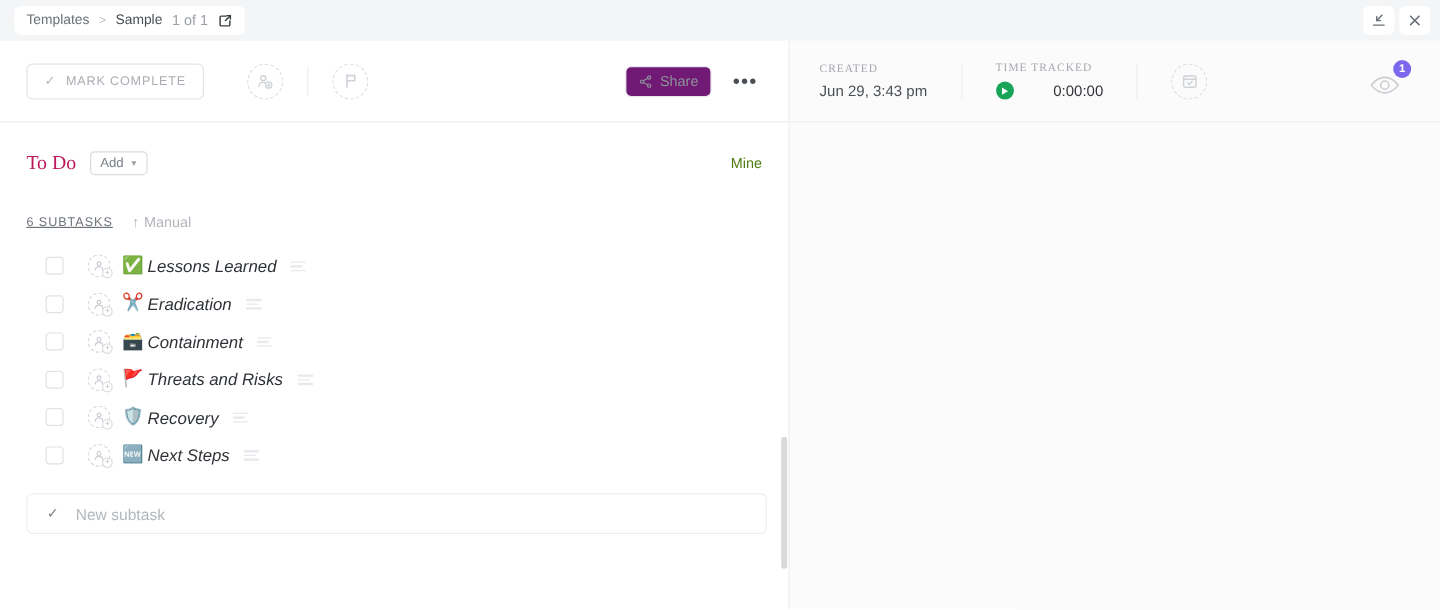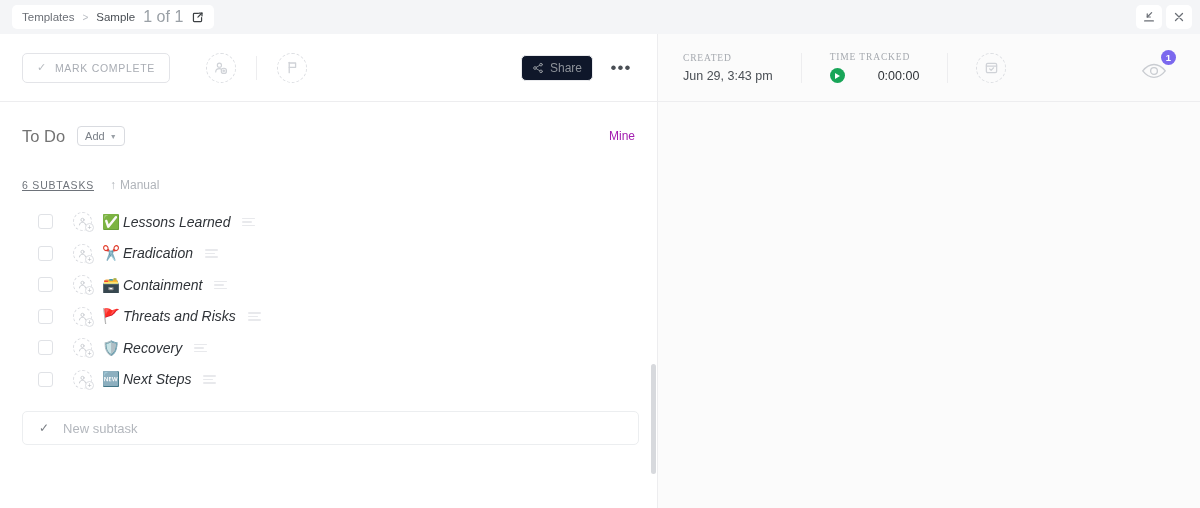--- a/index.html
+++ b/index.html
@@ -19,21 +19,21 @@
     padding: 0 6px; position: relative;
   }
   .breadcrumb {
     background: #ffffff; border-radius: 5px;
     height: 24px; display: flex; align-items: center; gap: 8px;
     padding: 0 10px; margin-left: 6px;
     font-size: 11.5px; color: #6b6f76;
   }
   .bc-item { color:#4a4f55; white-space: nowrap; }
   .bc-sep { color:#b8bcc2; font-size: 10px; }
-  .bc-count { color:#9aa0a6; font-size: 16px; }
+  .bc-count { color:#9aa0a6; font-size: 12px; }
   .bc-icon { display:flex; align-items:center; color:#3c4043; }
 
   .topbar-right { display: flex; align-items: center; gap: 4px; padding-right: 2px; }
   .tb-btn {
     width: 26px; height: 24px; border-radius: 5px; background: #ffffff;
     display: flex; align-items: center; justify-content: center;
     color: #6b6f76; cursor: pointer;
   }
 
   
@@ -55,43 +55,43 @@
   }
   .mc-check { font-size: 11px; color:#b6babf; }
   .dash-circle {
     width: 30px; height: 30px; border-radius: 50%;
     border: 1.4px dashed #dcdee2; display:flex; align-items:center; justify-content:center;
     color: #d2d5da; cursor: pointer; position: relative;
   }
   .tool-sep { width: 1px; height: 24px; background: #ededef; }
   .spacer { flex: 1; }
   .share-btn {
-    height: 26px; border: 1px solid #e9eaed; border-radius: 5px; background:#0f172a;
+    height: 26px; border: 1px solid #e9eaed; border-radius: 5px; background:#701a75;
     display: flex; align-items: center; gap: 6px; padding: 0 10px;
     font-size: 12px; color: #8d9299; cursor: pointer;
   }
   .dots-btn {
     width: 28px; height: 26px; display:flex; align-items:center; justify-content:center;
     color: #4a4f55; font-size: 17px; letter-spacing:1px; cursor:pointer; line-height: 0;
   }
 
   
   .lbody { flex: 1; padding: 0 22px; overflow: hidden; position: relative; }
   .task-title {
     font-size: 25px; color: #2b2e33; font-weight: 400; margin-top: 34px; letter-spacing: -0.2px;
   }
   .status-row { display: flex; align-items: center; margin-top: 24px; }
-  .status-text { font-size: 16.5px; color: #737373; }
+  .status-text { font-size: 16.5px; color: #be185d; font-family: Liberation Serif, serif; }
   .add-btn {
     margin-left: 12px; height: 20px; border: 1px solid #d9dbe0; border-radius: 4px;
     display: inline-flex; align-items: center; gap: 5px; padding: 0 7px;
     font-size: 11px; color: #7b8088; cursor: pointer; background:#fff;
   }
   .add-caret { font-size: 7px; color:#9aa0a6; }
-  .mine-label { margin-left: auto; font-size: 12px; color: #a21caf; cursor: pointer; }
+  .mine-label { margin-left: auto; font-size: 12px; color: #4d7c0f; cursor: pointer; }
 
   .subtasks-head { display:flex; align-items:center; gap: 16px; margin-top: 32px; }
   .st-count { font-size: 10.5px; letter-spacing: 0.8px; color: #6e737a; text-decoration: underline; }
   .st-sort { font-size: 12px; color: #b0b4ba; display:flex; align-items:center; gap:4px; cursor:pointer; }
 
   .st-list { margin-top: 14px; }
   .st-row { display: flex; align-items: center; height: 31.5px; gap: 0; }
   .st-check {
     width: 15px; height: 15px; border: 1.4px solid #e0e2e6; border-radius: 3px;
     margin-left: 16px; cursor: pointer; background:#fff;

